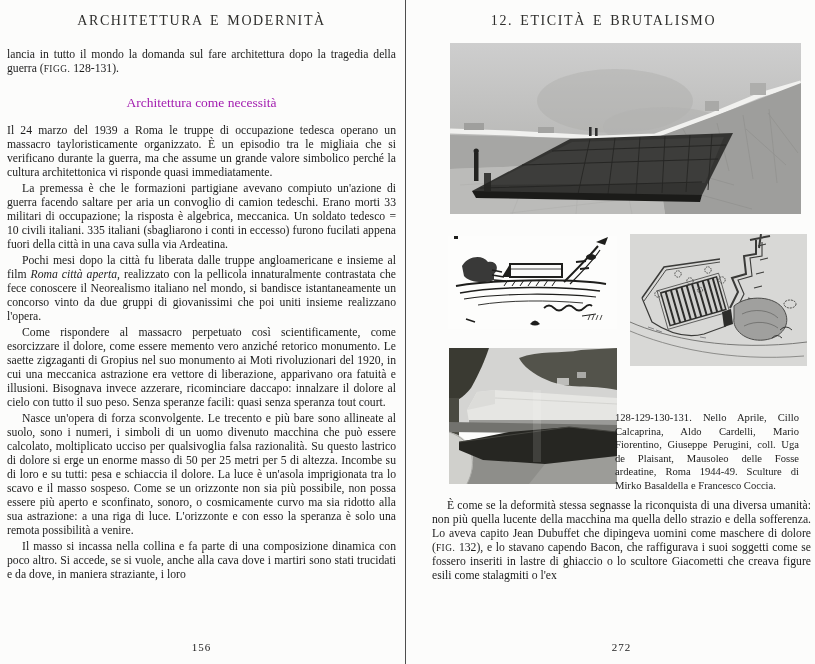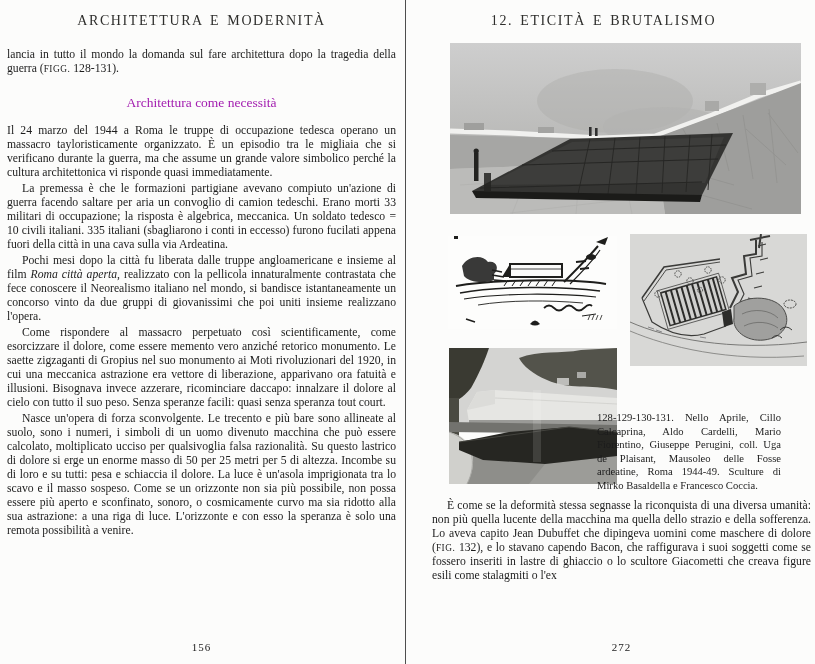--- a/index.html
+++ b/index.html
@@ -29,44 +29,45 @@
   .rp-body{position:absolute;left:430px;top:497px;width:383px;}
   .page-number{position:absolute;top:641px;font-size:11px;letter-spacing:1px;text-align:center;}
   .lp-num{left:5px;width:393px;}
   .rp-num{left:430px;width:383px;}
   .fig{position:absolute;display:block;}
   .fig-interior{left:450px;top:43px;width:351px;height:171px;}
   .fig-sketch{left:448px;top:236px;width:169px;height:93px;}
   .fig-plan{left:630px;top:234px;width:177px;height:132px;}
   .fig-exterior{left:449px;top:348px;width:168px;height:136px;}
   .caption{
-    position:absolute;left:597px;top:411px;width:184px;
+    position:absolute;left:615px;top:411px;width:184px;
     font-size:10.6px;line-height:13.6px;text-align:justify;
   }
 </style>
 </head>
 <body>
 
 <div class="spread">
 
   <div>
     <div class="running-header lp-head">ARCHITETTURA E MODERNITÀ</div>
 
     <div class="body-text lp-intro">
       <p><span>lancia in tutto il mondo la domanda sul fare architettura dopo la tragedia della guerra (</span><span class="sc">FIGG.</span><span> 128-131).</span></p>
     </div>
 
     <div class="section-heading">Architettura come necessità</div>
 
     <div class="body-text lp-body">
-      <p><span>Il 24 marzo del 1944 a Roma le truppe di occupazione tedesca operano un massacro tayloristicamente organizzato. È un episodio tra le migliaia che si verificano durante la guerra, ma che assume un grande valore simbolico perché la cultura architettonica vi risponde quasi immediatamente.</span></p>
+      <p><span>Il 24 marzo del 1939 a Roma le truppe di occupazione tedesca operano un massacro tayloristicamente organizzato. È un episodio tra le migliaia che si verificano durante la guerra, ma che assume un grande valore simbolico perché la cultura architettonica vi risponde quasi immediatamente.</span></p>
       <p class="ind"><span>La premessa è che le formazioni partigiane avevano compiuto un'azione di guerra facendo saltare per aria un convoglio di camion tedeschi. Erano morti 33 militari di occupazione; la risposta è algebrica, meccanica. Un soldato tedesco = 10 civili italiani. 335 italiani (sbagliarono i conti in eccesso) furono fucilati appena fuori della città in una cava sulla via Ardeatina.</span></p>
       <p class="ind"><span>Pochi mesi dopo la città fu liberata dalle truppe angloamericane e insieme al film </span><span class="i">Roma città aperta</span><span>, realizzato con la pellicola innaturalmente contrastata che fece conoscere il Neorealismo italiano nel mondo, si bandisce istantaneamente un concorso vinto da due gruppi di giovanissimi che poi uniti insieme realizzano l'opera.</span></p>
       <p class="ind"><span>Come rispondere al massacro perpetuato così scientificamente, come esorcizzare il dolore, come essere memento vero anziché retorico monumento. Le saette zigzaganti di Gropius nel suo monumento ai Moti rivoluzionari del 1920, in cui una meccanica astrazione era vettore di liberazione, apparivano ora fatuità e illusioni. Bisognava invece azzerare, ricominciare daccapo: innalzare il dolore al cielo con tutto il suo peso. Senza speranze facili: quasi senza speranza tout court.</span></p>
       <p class="ind"><span>Nasce un'opera di forza sconvolgente. Le trecento e più bare sono allineate al suolo, sono i numeri, i simboli di un uomo divenuto macchina che può essere calcolato, moltiplicato ucciso per qualsivoglia falsa razionalità. Su questo lastrico di dolore si erge un enorme masso di 50 per 25 metri per 5 di altezza. Incombe su di loro e su tutti: pesa e schiaccia il dolore. La luce è un'asola imprigionata tra lo scavo e il masso sospeso. Come se un orizzonte non sia più possibile, non possa essere più aperto e sconfinato, sonoro, o cosmicamente curvo ma sia ridotto alla sua astrazione: a una riga di luce. L'orizzonte e con esso la speranza è solo una remota possibilità a venire.</span></p>
+      <p class="ind"><span>Il masso si incassa nella collina e fa parte di una composizione dinamica con poco altro. Si accede, se si vuole, anche alla cava dove i martiri sono stati trucidati e da dove, in maniera straziante, i loro</span></p>
     </div>
 
     <div class="page-number lp-num">156</div>
   </div>
 
   <div class="divider"></div>
 
   <div>
     <div class="running-header rp-head">12. ETICITÀ E BRUTALISMO</div>
 

